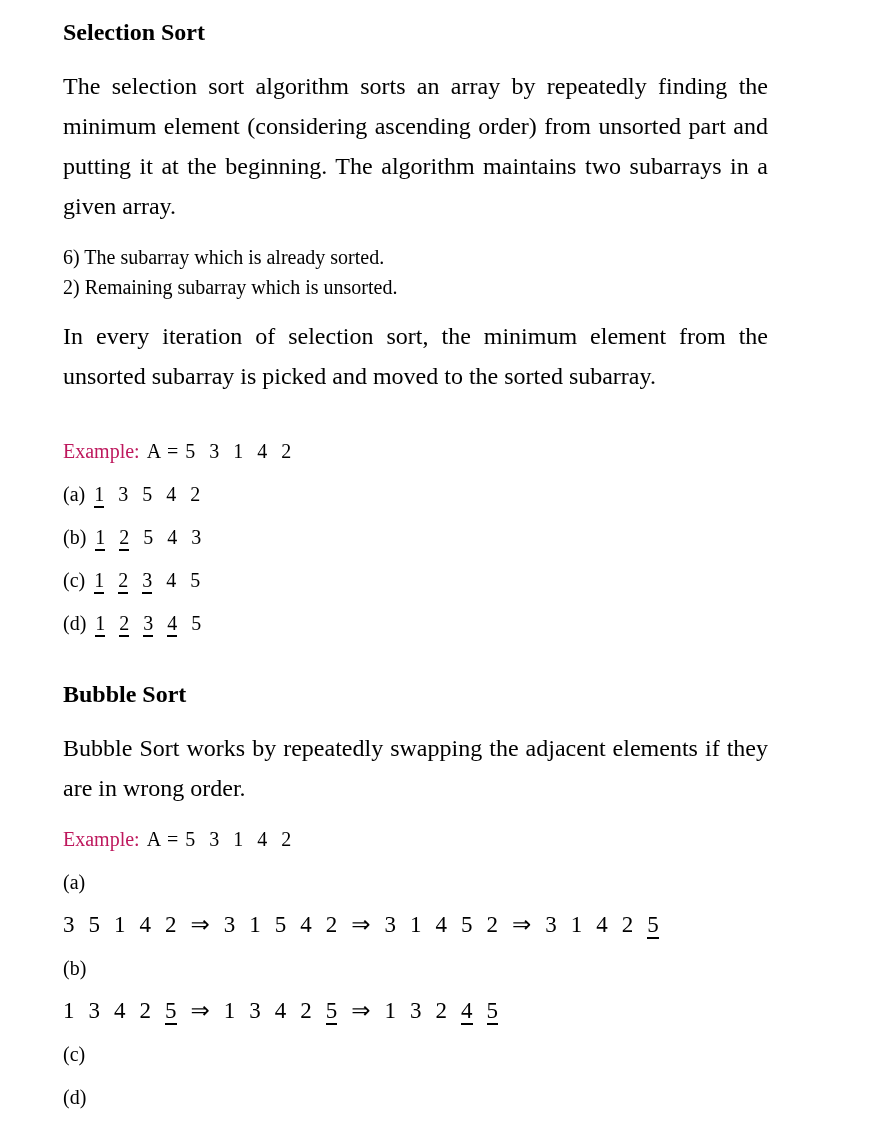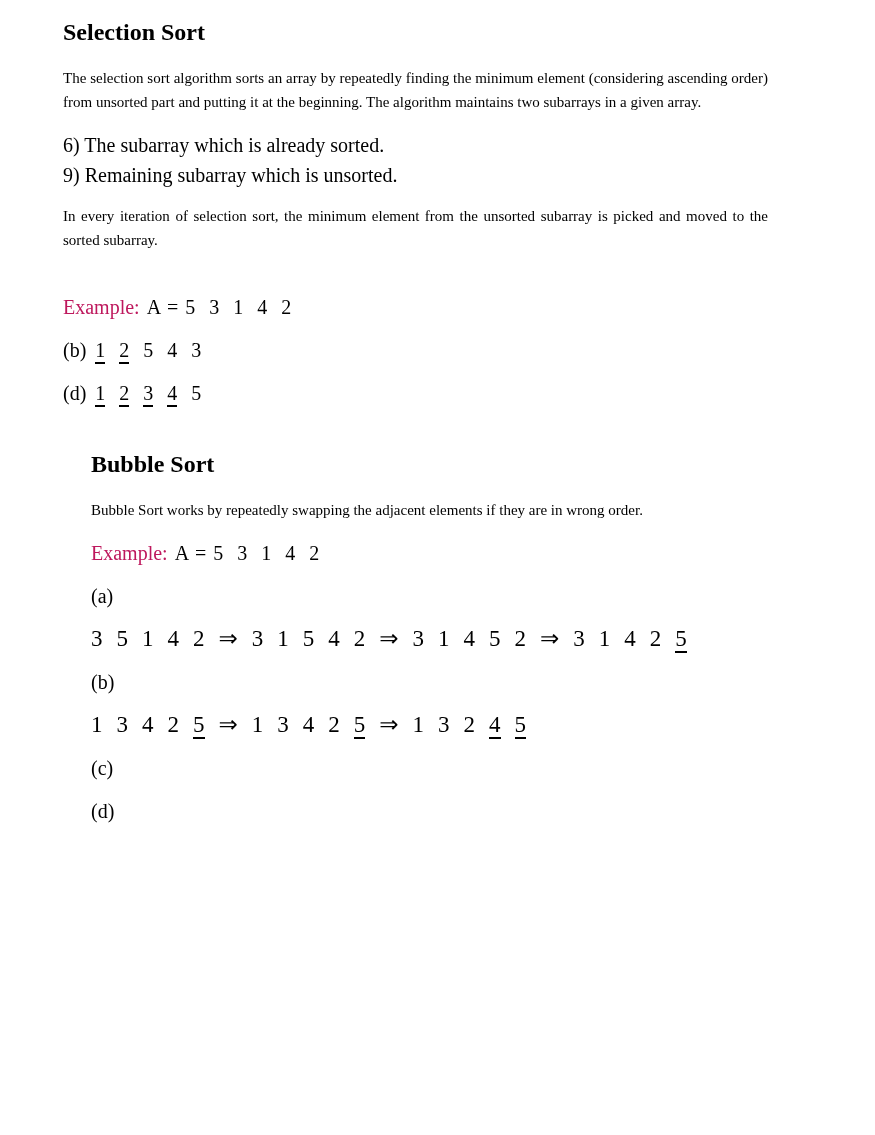--- a/index.html
+++ b/index.html
@@ -20,22 +20,22 @@
     height: 1135px;
     padding: 18px 78px 0 63px;
   }
   .heading {
     font-size: 24px;
     line-height: 28px;
     font-weight: bold;
     margin: 0 0 20px 0;
   }
   .body-text {
-    font-size: 15px;
-    line-height: 24px;
+    font-size: 24px;
+    line-height: 40px;
     margin: 0 0 16px 0;
     text-align: justify;
   }
   .list-block {
     margin: 0 0 14px 0;
   }
   .list-line {
     font-size: 20px;
     line-height: 30px;
   }
@@ -88,46 +88,47 @@
   }
   .tok.arrow {
     margin-right: 14px;
   }
   .sequence .tok:last-child,
   .sequence-block .tok:last-child {
     margin-right: 0;
   }
   .bubble-section {
     margin-top: 42px;
-    margin-left: 28px;
   }
 </style>
 </head>
 <body>
 
 <div class="page">
 
   <section>
     <h1 class="heading">Selection Sort</h1>
 
     <p class="body-text">The selection sort algorithm sorts an array by repeatedly finding the minimum element (considering ascending order) from unsorted part and putting it at the beginning. The algorithm maintains two subarrays in a given array.</p>
 
     <div class="list-block">
       <div class="list-line">6) The subarray which is already sorted.</div>
-      <div class="list-line">9) Remaining subarray which is unsorted.</div>
+      <div class="list-line">2) Remaining subarray which is unsorted.</div>
     </div>
 
     <p class="body-text">In every iteration of selection sort, the minimum element from the unsorted subarray is picked and moved to the sorted subarray.</p>
 
     <div class="example-line spaced-top">
       <span class="example-label">Example:</span><span class="expression">A = 5  3  1  4  2</span>
     </div>
 
     <div class="options">
+        <div class="option-row"><span class="option-label">(a)</span><span class="sequence"><span class="tok underlined">1</span><span class="tok">3</span><span class="tok">5</span><span class="tok">4</span><span class="tok">2</span></span></div>
         <div class="option-row"><span class="option-label">(b)</span><span class="sequence"><span class="tok underlined">1</span><span class="tok underlined">2</span><span class="tok">5</span><span class="tok">4</span><span class="tok">3</span></span></div>
+        <div class="option-row"><span class="option-label">(c)</span><span class="sequence"><span class="tok underlined">1</span><span class="tok underlined">2</span><span class="tok underlined">3</span><span class="tok">4</span><span class="tok">5</span></span></div>
         <div class="option-row"><span class="option-label">(d)</span><span class="sequence"><span class="tok underlined">1</span><span class="tok underlined">2</span><span class="tok underlined">3</span><span class="tok underlined">4</span><span class="tok">5</span></span></div>
       </div>
   </section>
 
   <section class="bubble-section">
     <h1 class="heading">Bubble Sort</h1>
 
     <p class="body-text">Bubble Sort works by repeatedly swapping the adjacent elements if they are in wrong order.</p>
 
     <div class="example-line">

